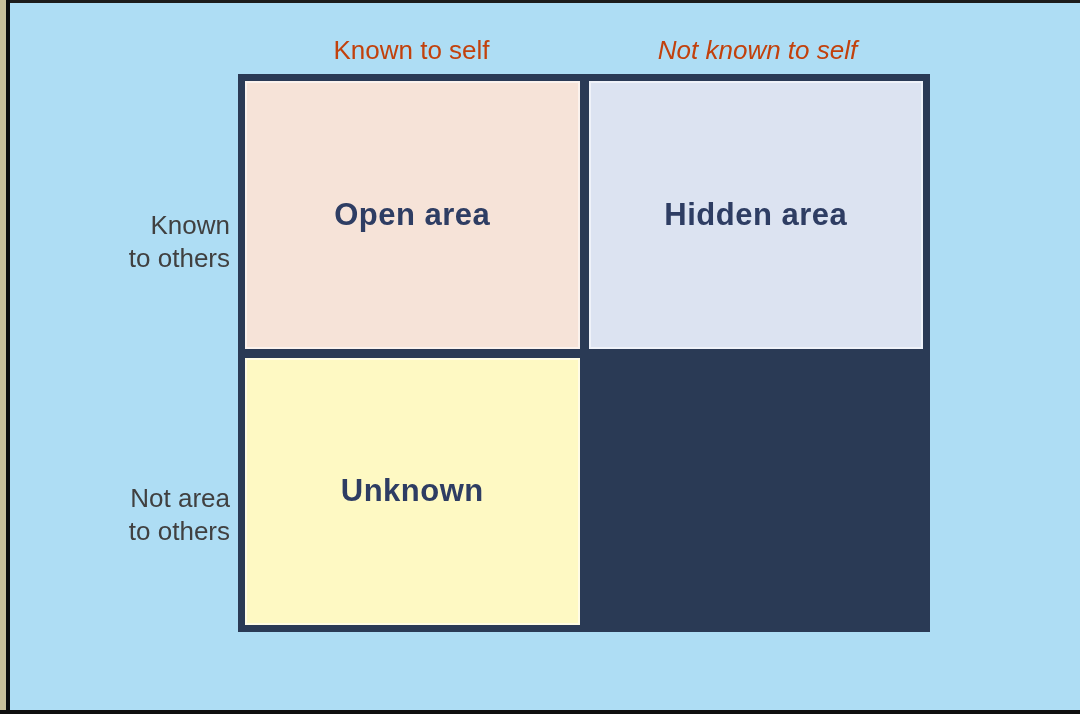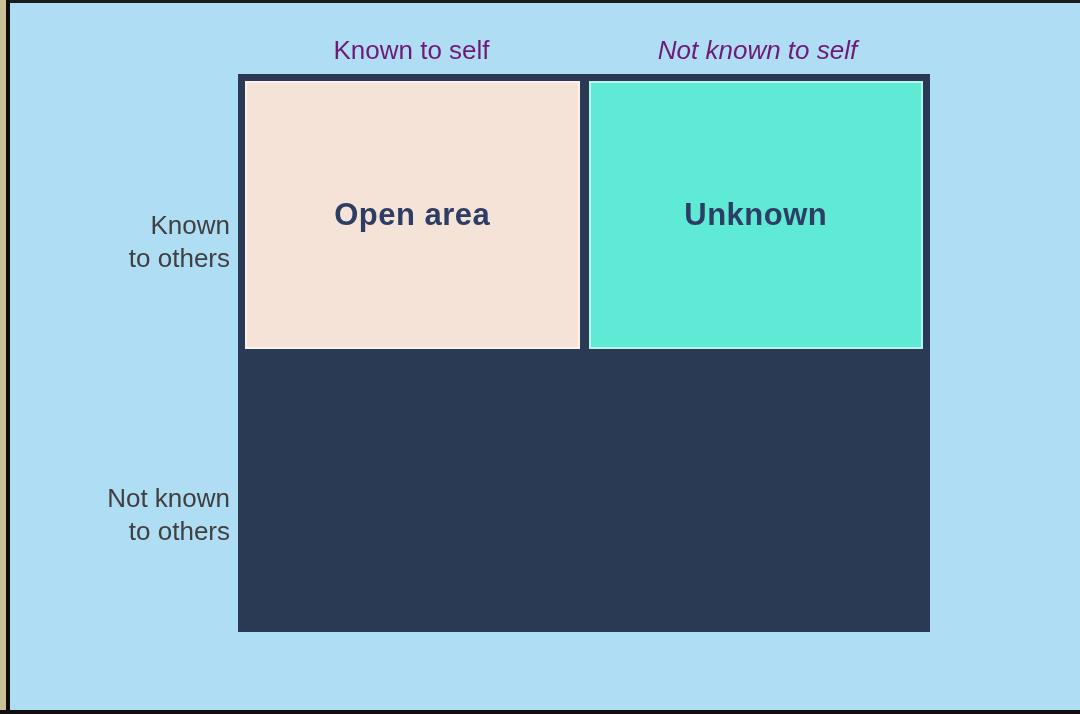--- a/index.html
+++ b/index.html
@@ -42,21 +42,21 @@
     color: #2E3D63;
     letter-spacing: 0.5px;
   }
 
   .col-header {
     position: absolute;
     top: 34px;
     height: 32px;
     line-height: 32px;
     font-size: 26px;
-    color: #701a75;
+    color: #c2410c;
     text-align: center;
     white-space: nowrap;
   }
   .col-header.left  { left: 238px; width: 347px; }
   .col-header.right { left: 585px; width: 345px; font-style: italic; }
 
   .row-label {
     position: absolute;
     left: 0;
     width: 230px;
@@ -80,26 +80,29 @@
   <div class="edge-bottom"></div>
 
   <div class="col-header left">Known to self</div>
   <div class="col-header right">Not known to self</div>
 
   <div class="row-label top">
     <div>Known</div>
     <div>to others</div>
   </div>
   <div class="row-label bottom">
-    <div>Not known</div>
+    <div>Not area</div>
     <div>to others</div>
   </div>
 
   <div class="grid">
     <div class="quad" style="background: rgb(246, 227, 216);">
       <span class="quad-label">Open area</span>
     </div>
-    <div class="quad" style="background: #5eead4;">
+    <div class="quad" style="background: rgb(220, 227, 241);">
+      <span class="quad-label">Hidden area</span>
+    </div>
+    <div class="quad" style="background: #fef9c3;">
       <span class="quad-label">Unknown</span>
     </div>
   </div>
 
 </div>
 
 </body></html>

